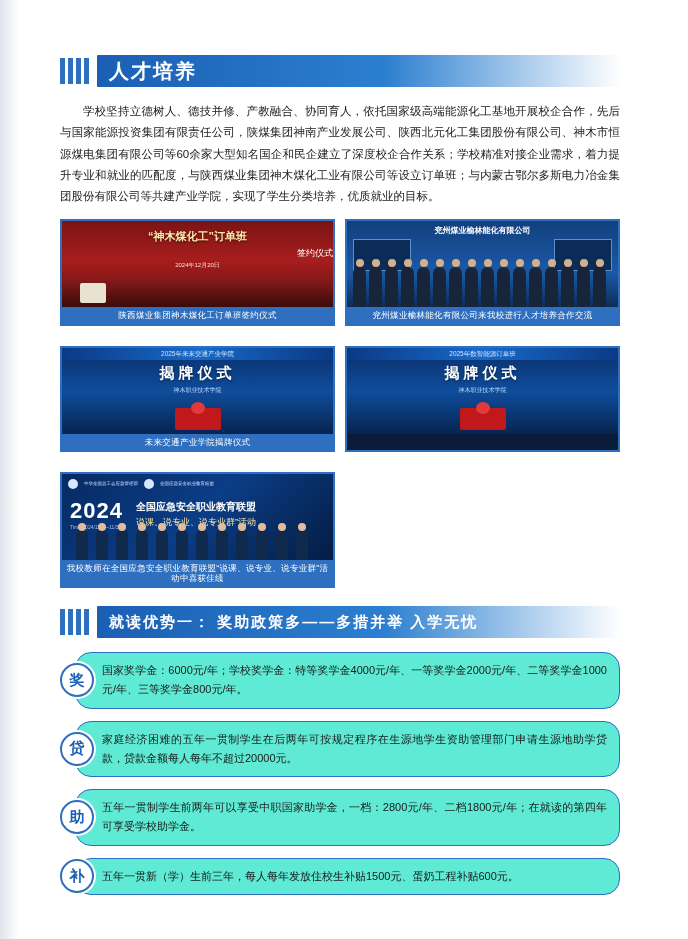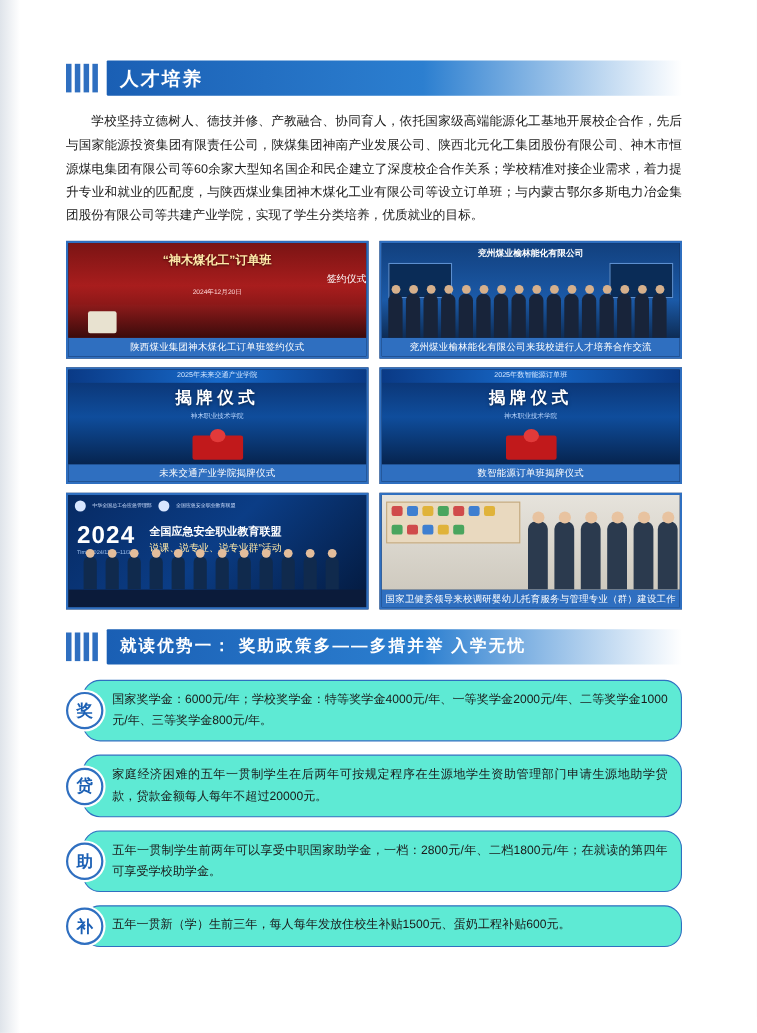--- a/index.html
+++ b/index.html
@@ -60,42 +60,42 @@
   .sec-bars i:nth-child(4){ background:#2f6fc0; }
   .sec-title-box {
     flex: 1;
     background: linear-gradient(90deg,#1a5fb4 0%, #2c7fd0 55%, #ffffff 100%);
     display: flex;
     align-items: center;
     border-radius: 1px;
   }
   .sec-title-box span {
     color: #ffffff;
-    font-size: 17px;
+    font-size: 20px;
     font-weight: bold;
     letter-spacing: 2px;
     padding-left: 12px;
   }
   .sec-head.small .sec-title-box span { font-size: 15px; }
 
   
   p.body {
     font-size: 11.5px;
     line-height: 1.85;
     color: #1a1a1a;
     margin: 0 0 12px 0;
     text-align: justify;
     text-indent: 2em;
   }
 
   
   .photos {
     display: grid;
     grid-template-columns: 1fr 1fr;
-    gap: 8px 10px;
+    gap: 20px 10px;
     margin-bottom: 18px;
   }
   .photo {
     border: 2px solid #2f6fc0;
     background: #0b1b3a;
     overflow: hidden;
     position: relative;
   }
   .photo .img {
     height: 86px;
@@ -368,21 +368,20 @@
         <div class="cap">未来交通产业学院揭牌仪式</div>
       </div>
 
       <div class="photo">
         <div class="img img-unveil">
           <div class="top-strip">2025年数智能源订单班</div>
           <div class="big">揭牌仪式</div>
           <div class="sub">神木职业技术学院</div>
           <div class="red-cloth"></div>
         </div>
-        <div class="cap">数智能源订单班揭牌仪式</div>
       </div>
 
       <div class="photo">
         <div class="img img-alliance">
           <div class="logos">
             <b></b>
             <span>中华全国总工会应急管理部</span>
             <b></b>
             <span>全国应急安全职业教育联盟</span>
           </div>
@@ -398,49 +397,23 @@
               <i style="left:94px"></i>
               <i style="left:114px"></i>
             <i style="left:134px"></i>
               <i style="left:154px"></i>
               <i style="left:174px"></i>
             <i style="left:194px"></i>
               <i style="left:214px"></i>
               <i style="left:234px"></i>
           </div>
         </div>
-      </div>
-
-      <div class="photo">
-        <div class="img img-class">
-          <div class="shelf">
-            <b style="left:4px;top:3px;background:#d04b4b"></b>
-            <b style="left:18px;top:3px;background:#3f7fd0"></b>
-            <b style="left:32px;top:3px;background:#e0b33a"></b>
-            <b style="left:46px;top:3px;background:#4aa55e"></b>
-            <b style="left:60px;top:3px;background:#d04b4b"></b>
-            <b style="left:74px;top:3px;background:#3f7fd0"></b>
-            <b style="left:88px;top:3px;background:#e0b33a"></b>
-            <b style="left:4px;top:20px;background:#4aa55e"></b>
-            <b style="left:18px;top:20px;background:#d04b4b"></b>
-            <b style="left:32px;top:20px;background:#3f7fd0"></b>
-            <b style="left:46px;top:20px;background:#e0b33a"></b>
-            <b style="left:60px;top:20px;background:#4aa55e"></b>
-          </div>
-          <div class="peeps">
-            <i style="left:0px"></i>
-              <i style="left:24px"></i>
-              <i style="left:48px"></i>
-            <i style="left:72px"></i>
-              <i style="left:96px"></i>
-              <i style="left:118px"></i>
-          </div>
-        </div>
-        <div class="cap">国家卫健委领导来校调研婴幼儿托育服务与管理专业（群）建设工作</div>
-      </div>
+        <div class="cap">我校教师在全国应急安全职业教育联盟“说课、说专业、说专业群”活动中喜获佳绩</div>
+      </div>
+
 
     </div>
 
     <div class="sec-head small">
       <div class="sec-bars">
         <i></i>
           <i></i>
           <i></i>
           <i></i>
       </div>

